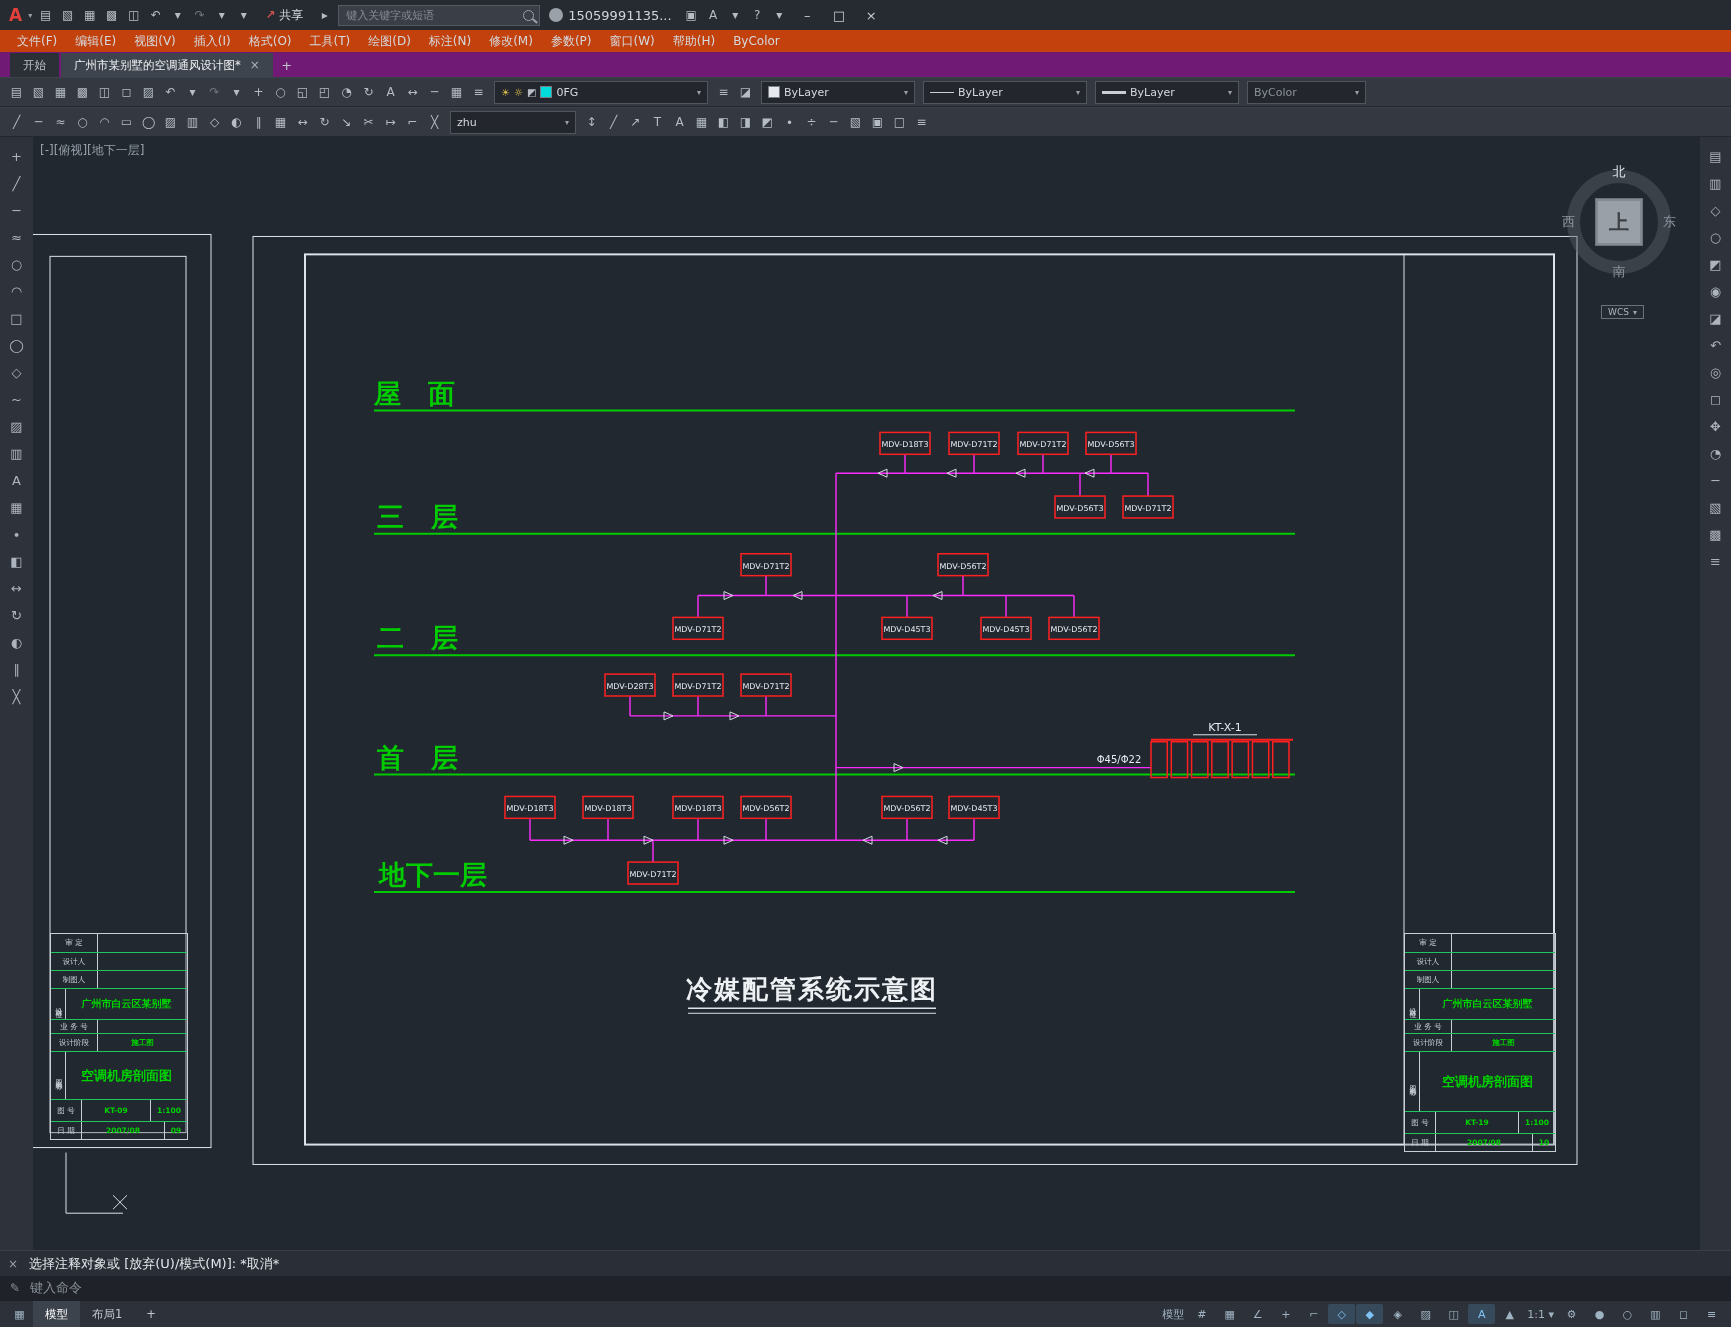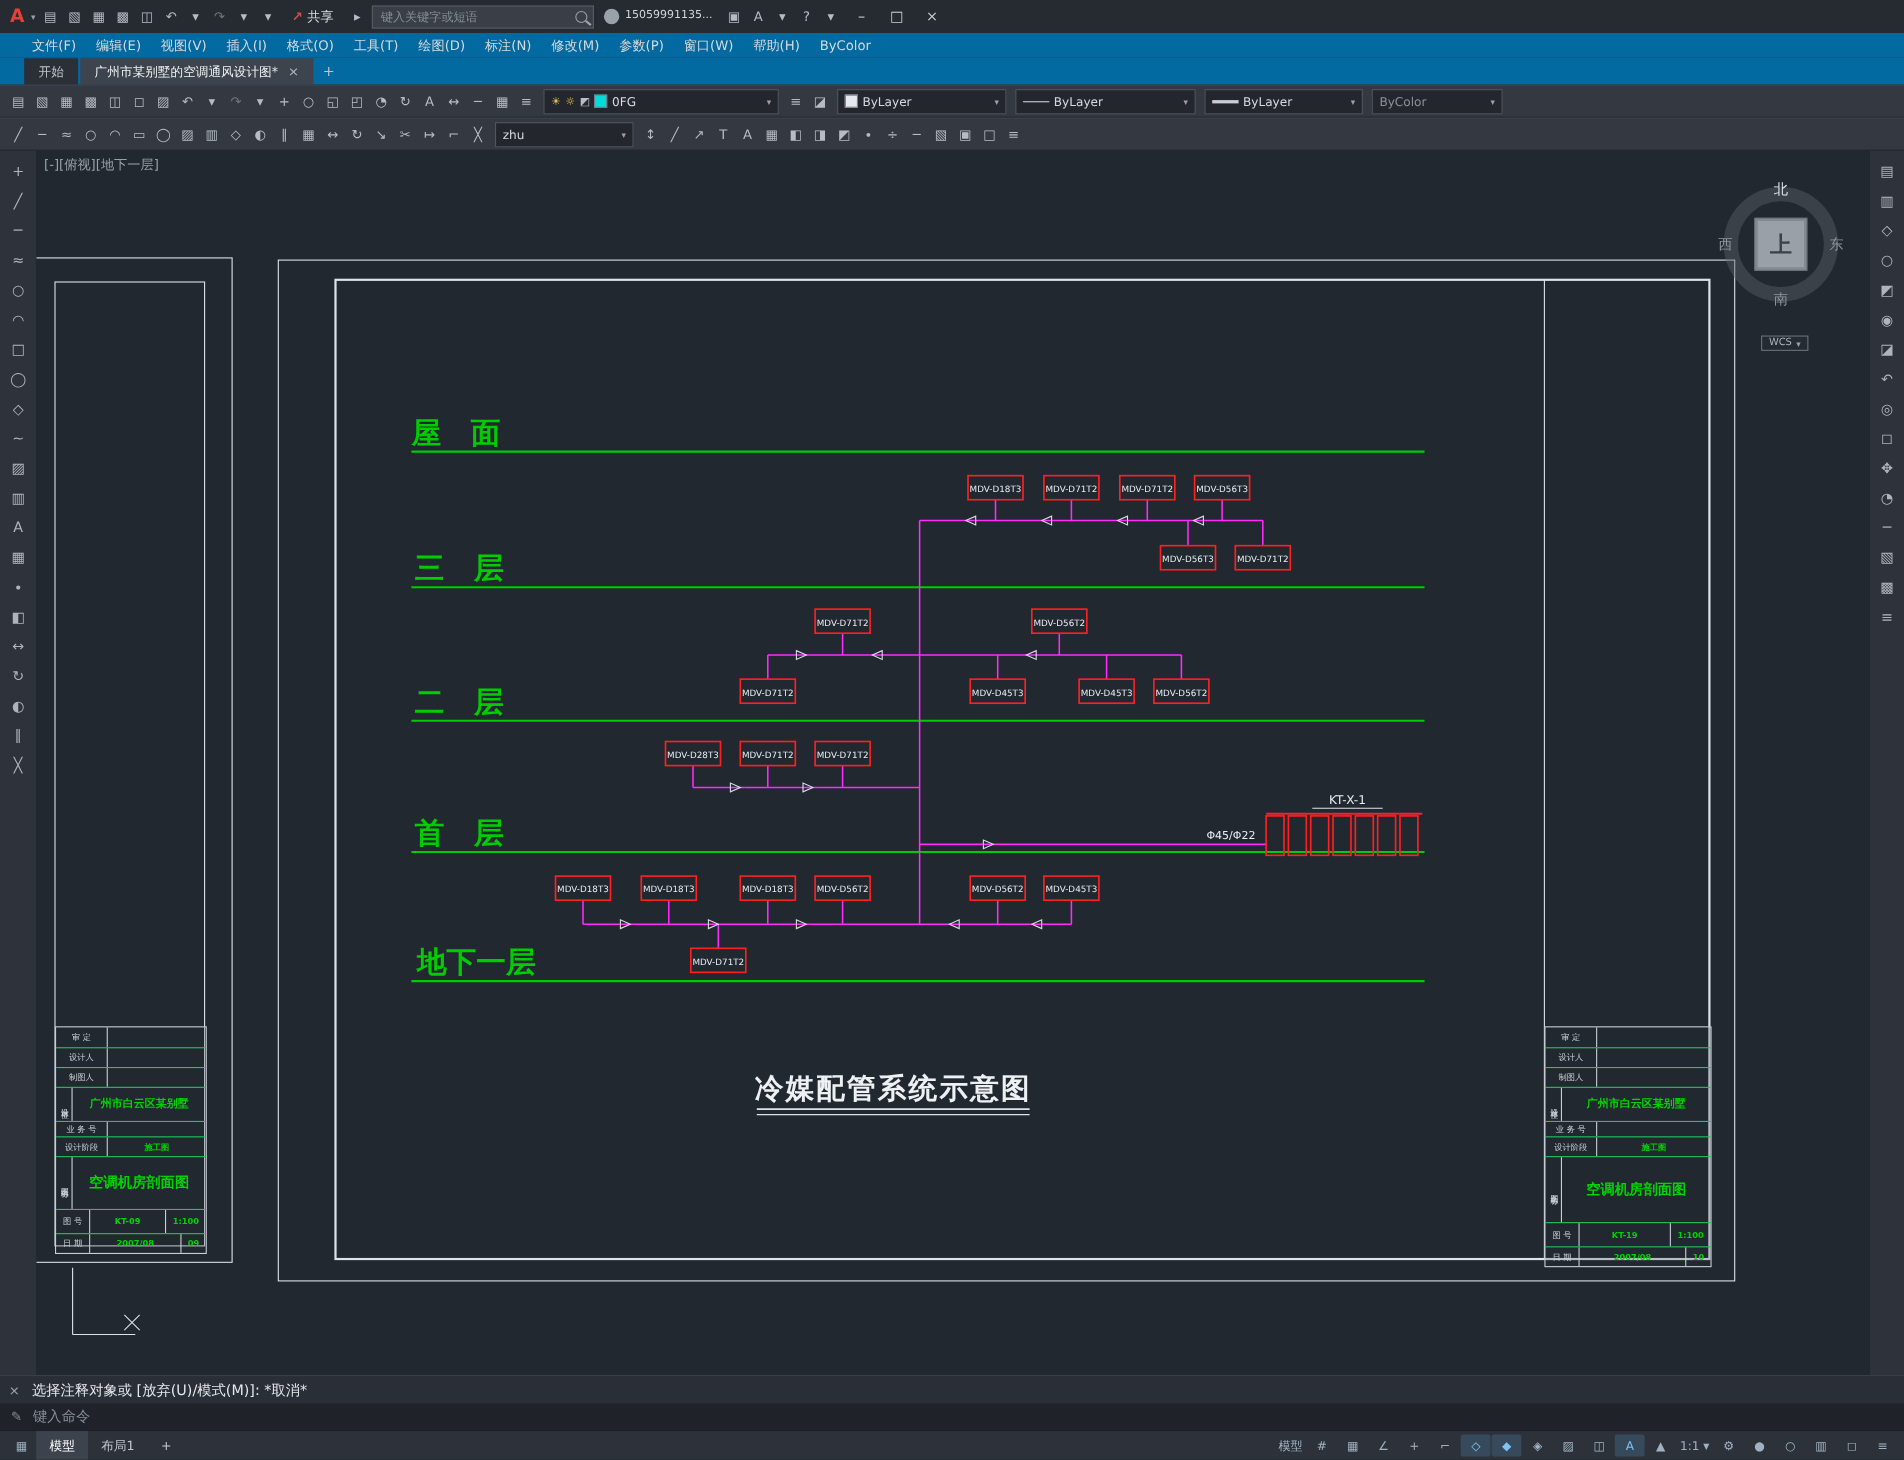--- a/index.html
+++ b/index.html
@@ -13,28 +13,28 @@
   .iconrow{display:flex;align-items:center;gap:1px}
   .icon{width:21px;height:21px;display:flex;align-items:center;justify-content:center;font-size:12px;color:#b6bcc4;flex:0 0 auto}
   .share{display:flex;align-items:center;gap:4px;font-size:12px;color:#d6dade;padding:0 8px}
   .share-arrow{color:#c9534c;font-weight:bold}
   .tb-title{flex:1;text-align:center;font-size:12.5px;color:#d9dde2;white-space:pre;overflow:hidden}
   .searchbox{display:flex;align-items:center;background:#3a3f47;border:1px solid #555b63;height:19px;width:190px;padding:0 5px;gap:5px}
   .searchbox input{flex:1;background:transparent;border:0;outline:0;color:#cfd4da;font-size:11px;font-family:inherit;min-width:0}
   .searchbox input::placeholder{color:#858c95}
   .mag{width:9px;height:9px;border:1.5px solid #9aa1a9;border-radius:50%;position:relative;flex:0 0 auto}
   .mag::after{content:"";position:absolute;width:6px;height:1.5px;background:#9aa1a9;right:-5px;bottom:-2px;transform:rotate(40deg)}
-  .user{display:flex;gap:5px;font-size:10px;color:#d2d6db;padding:0 6px;white-space:nowrap}
+  .user{display:flex;align-items:center;gap:5px;font-size:13px;color:#d2d6db;padding:0 6px;white-space:nowrap}
   .avatar{width:14px;height:14px;border-radius:50%;background:#9aa1a9}
   .wbtn{width:29px;height:30px;display:flex;align-items:center;justify-content:center;color:#c9ced4;font-size:13px}
   
-  .menubar{height:22px;background:#0369a1;display:flex;align-items:center;padding-left:20px;flex:0 0 auto}
+  .menubar{height:22px;background:#c2410c;display:flex;align-items:center;padding-left:8px;flex:0 0 auto}
   .menu-item{padding:0 9px;font-size:12px;color:#d5d9de;height:100%;display:flex;align-items:center;white-space:nowrap}
   
-  .tabbar{height:25px;background:#0369a1;display:flex;align-items:flex-end;padding-left:22px;gap:2px;flex:0 0 auto}
+  .tabbar{height:25px;background:#701a75;display:flex;align-items:flex-end;padding-left:10px;gap:2px;flex:0 0 auto}
   .ftab{height:24px;display:flex;align-items:center;padding:0 13px;font-size:11.5px;color:#bfc4cb;background:#2b2f36;gap:9px;white-space:nowrap}
   .ftab.active{background:#3e444d;color:#eef0f3}
   .tclose{color:#aeb4bb;font-size:12px}
   .newtab{width:24px;height:24px;display:flex;align-items:center;justify-content:center;color:#bfc4cb;font-size:13px}
   
   .ribbon{height:28px;background:#343941;border-top:1px solid #3d424a;border-bottom:1px solid #23262b;display:flex;align-items:center;padding:0 6px;gap:2px;flex:0 0 auto}
   .dd{display:flex;align-items:center;gap:4px;background:#23272d;border:1px solid #50565e;height:21px;padding:0 6px;font-size:11px;color:#d5d9de;margin:0 3px;flex:0 0 auto}
   .dd .caret{margin-left:auto}
   .layer-dd{width:200px}
   .w140{width:140px}.w150{width:150px}.w130{width:130px}

